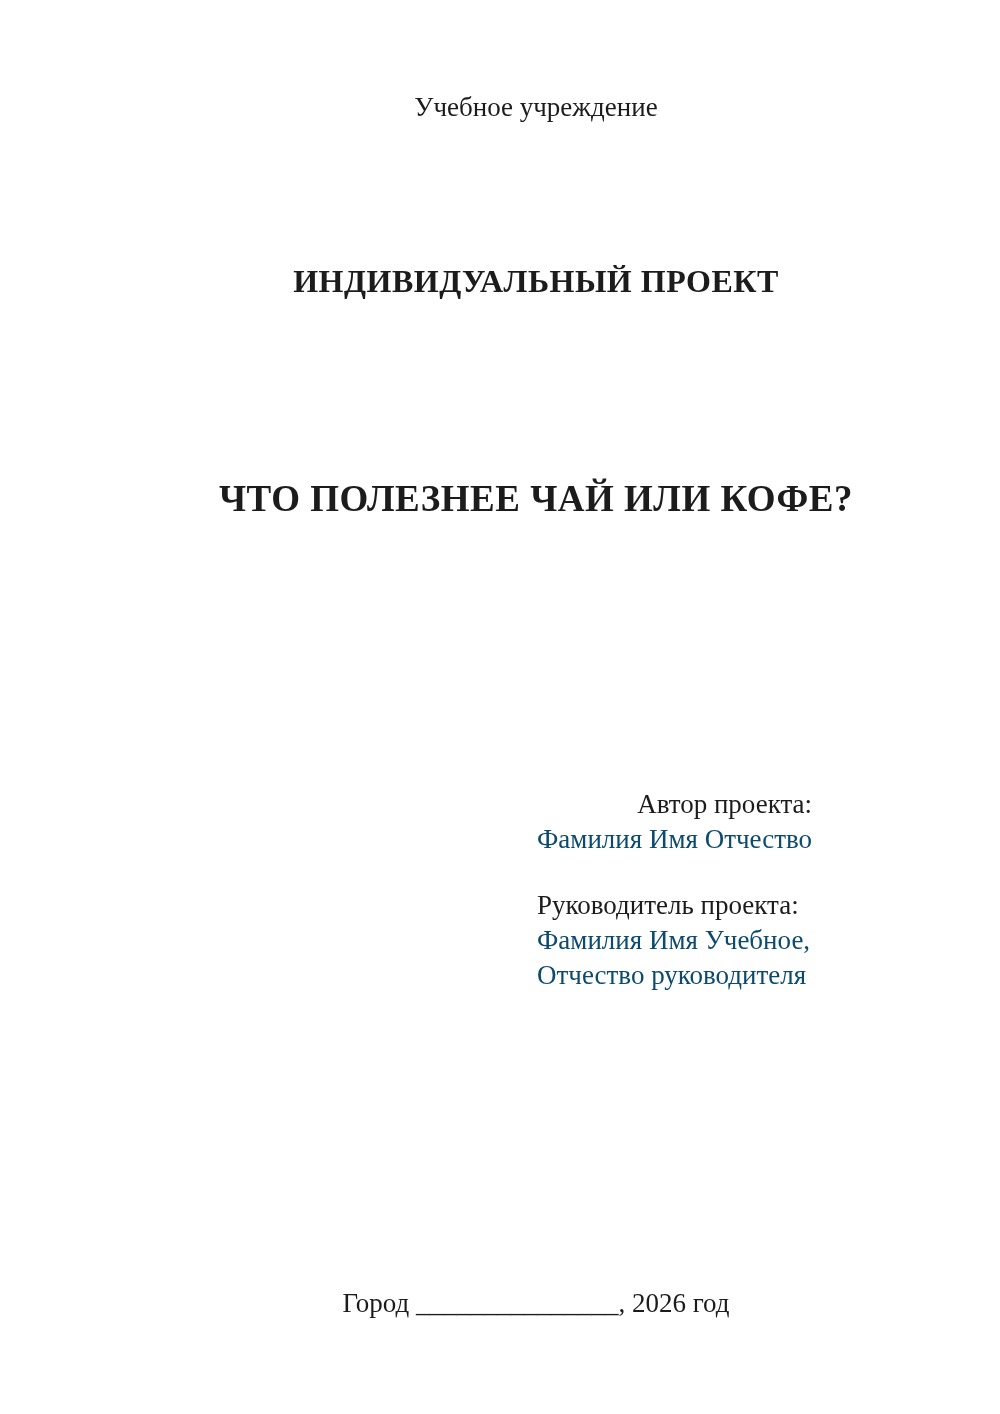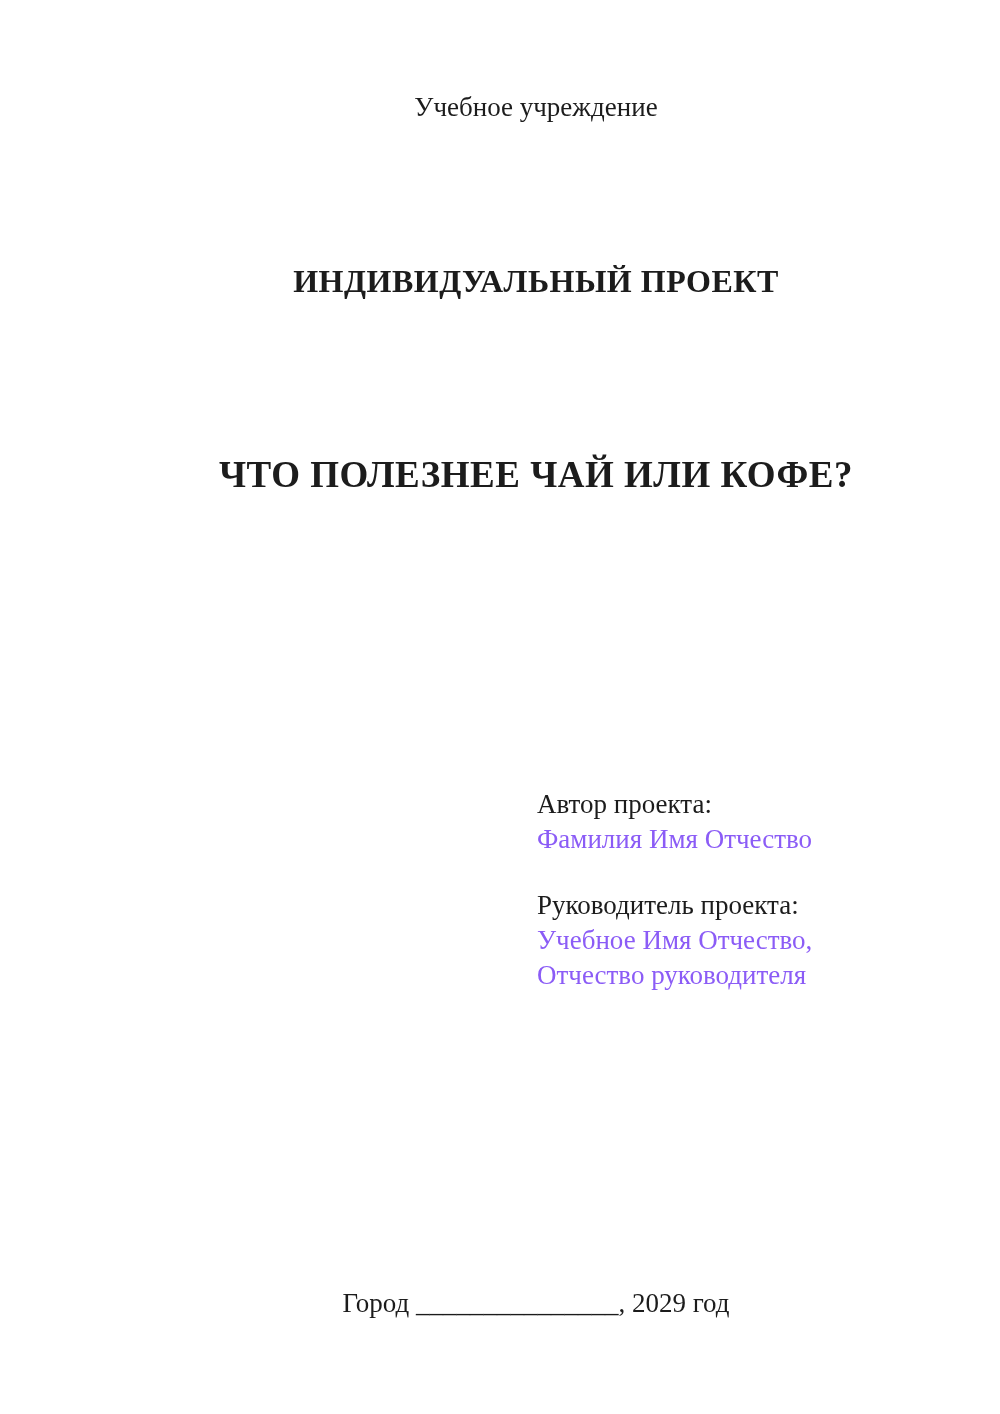--- a/index.html
+++ b/index.html
@@ -34,36 +34,36 @@
     font-size: 27px;
     line-height: 32px;
   }
   .project-type {
     top: 263px;
     font-size: 32px;
     font-weight: bold;
     letter-spacing: 0.5px;
   }
   .project-title {
-    top: 453px;
+    top: 477px;
     font-size: 37px;
     font-weight: bold;
     letter-spacing: 0.5px;
   }
   .credits-block {
     position: absolute;
     left: 537px;
     font-size: 27px;
     line-height: 35px;
     white-space: nowrap;
   }
-  .author-block { top: 787px; }
+  .author-block { top: 787px; text-align: right; }
   .supervisor-block { top: 888px; }
   .credit-label { color: #1c1c1c; }
-  .credit-placeholder { color: #8b5cf6; }
+  .credit-placeholder { color: #0c4a6e; }
   .footer-line {
     top: 1288px;
     font-size: 27px;
   }
   .footer-line .blank { letter-spacing: 0; }
 </style>
 </head>
 <body>
 
 <div class="page">
@@ -74,21 +74,21 @@
 
   <div class="centered-line project-title">ЧТО ПОЛЕЗНЕЕ ЧАЙ ИЛИ КОФЕ?</div>
 
   <div class="credits-block author-block">
     <div class="credit-label">Автор проекта:</div>
     <div class="credit-placeholder">Фамилия Имя Отчество</div>
   </div>
 
   <div class="credits-block supervisor-block">
     <div class="credit-label">Руководитель проекта:</div>
-    <div class="credit-placeholder">Учебное Имя Отчество,</div>
+    <div class="credit-placeholder">Фамилия Имя Учебное,</div>
     <div class="credit-placeholder">Отчество руководителя</div>
   </div>
 
   <div class="centered-line footer-line">
-    <span>Город </span><span class="blank">_______________</span><span>, 2029 год</span>
+    <span>Город </span><span class="blank">_______________</span><span>, 2026 год</span>
   </div>
 
 </div>
 
 </body></html>

